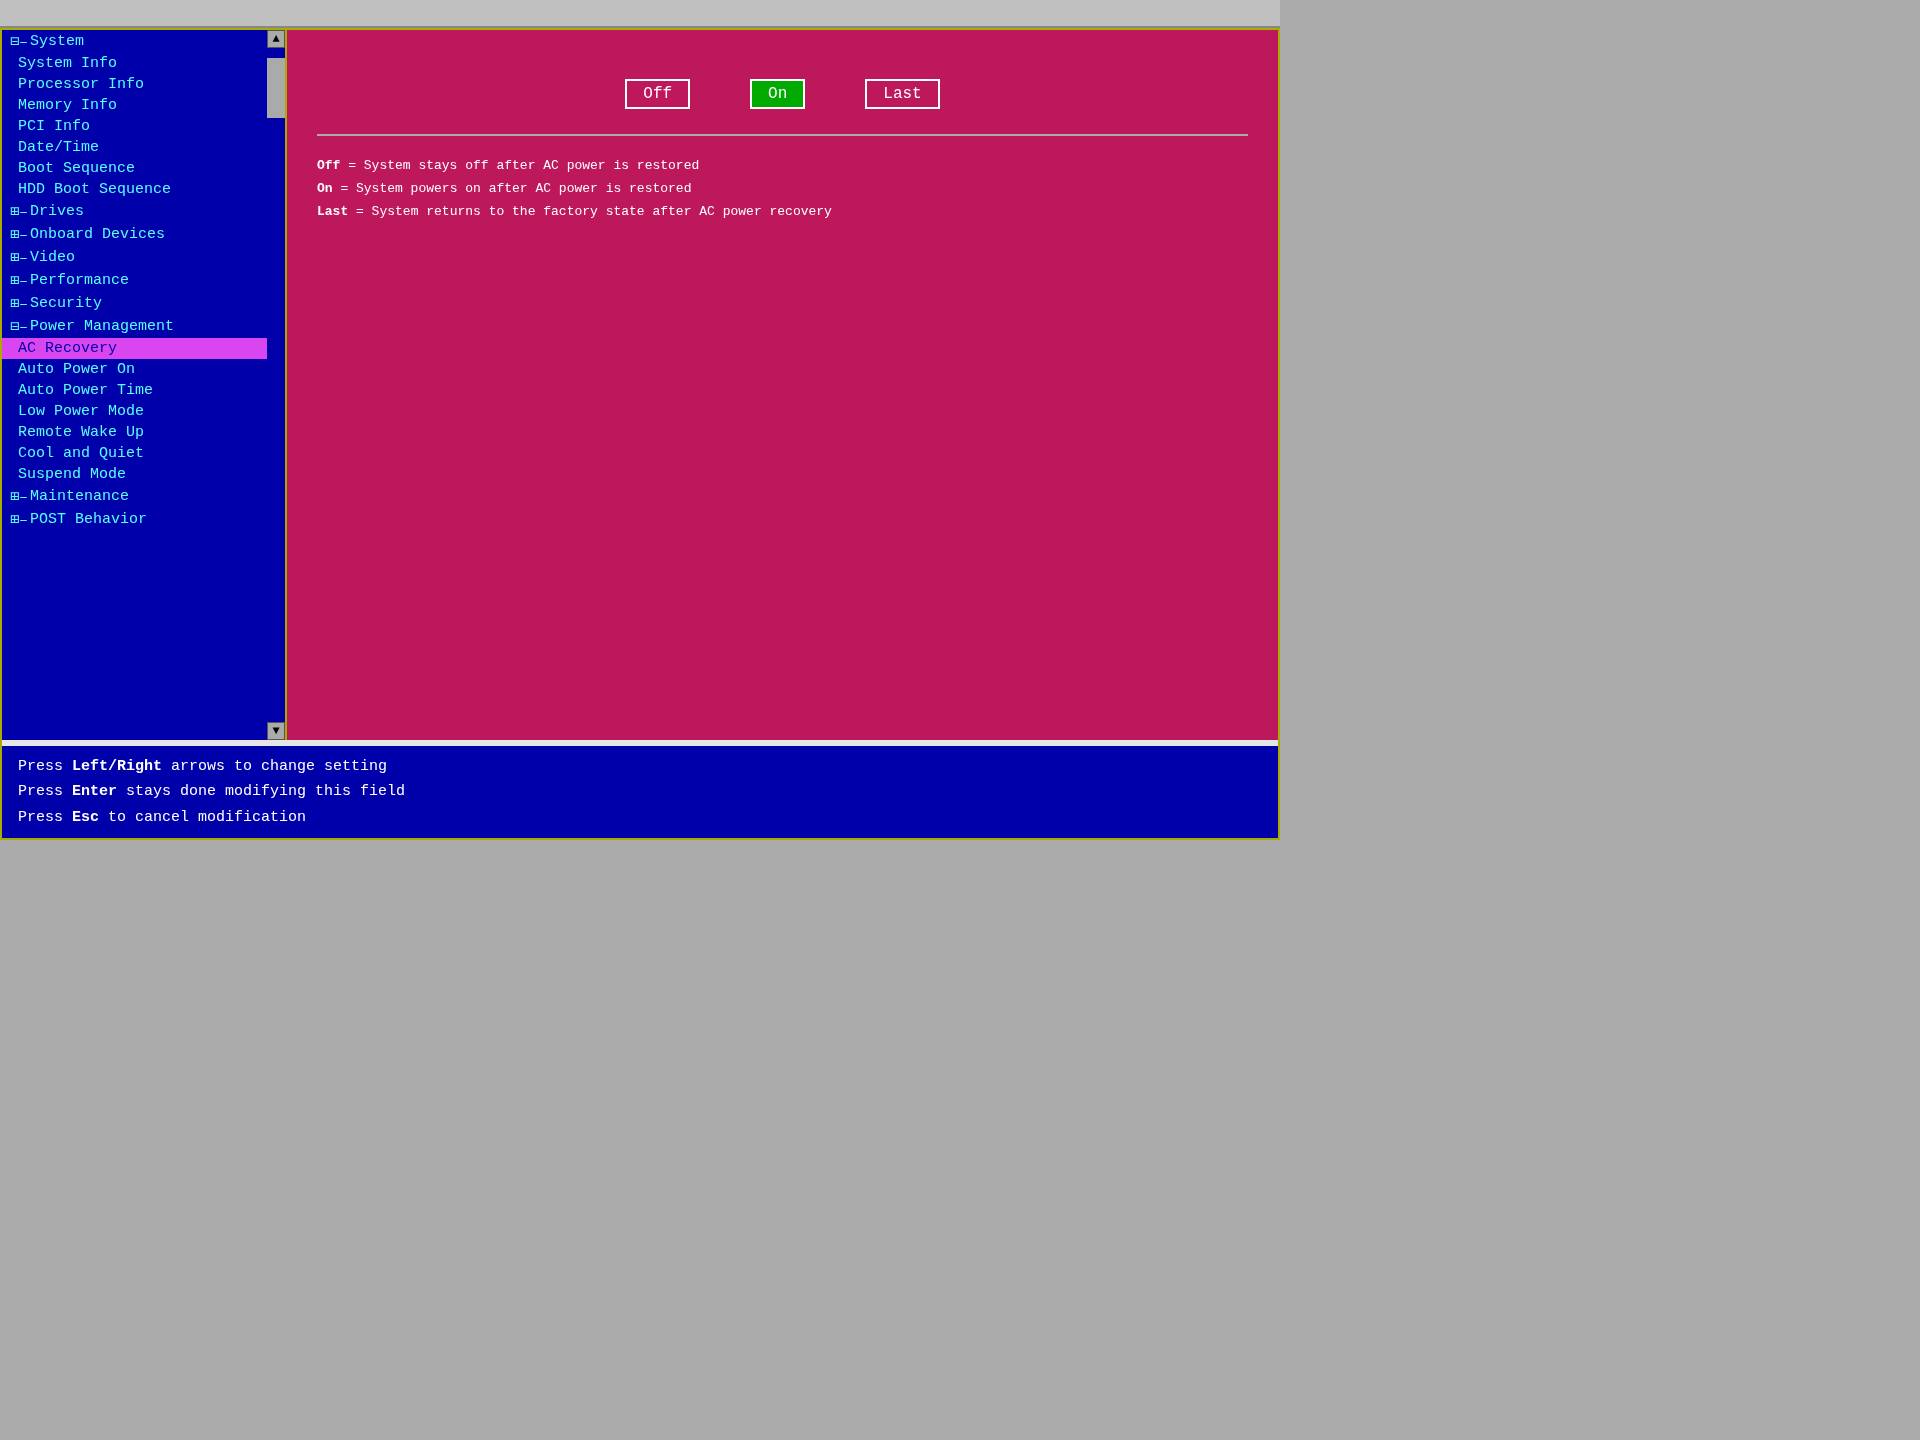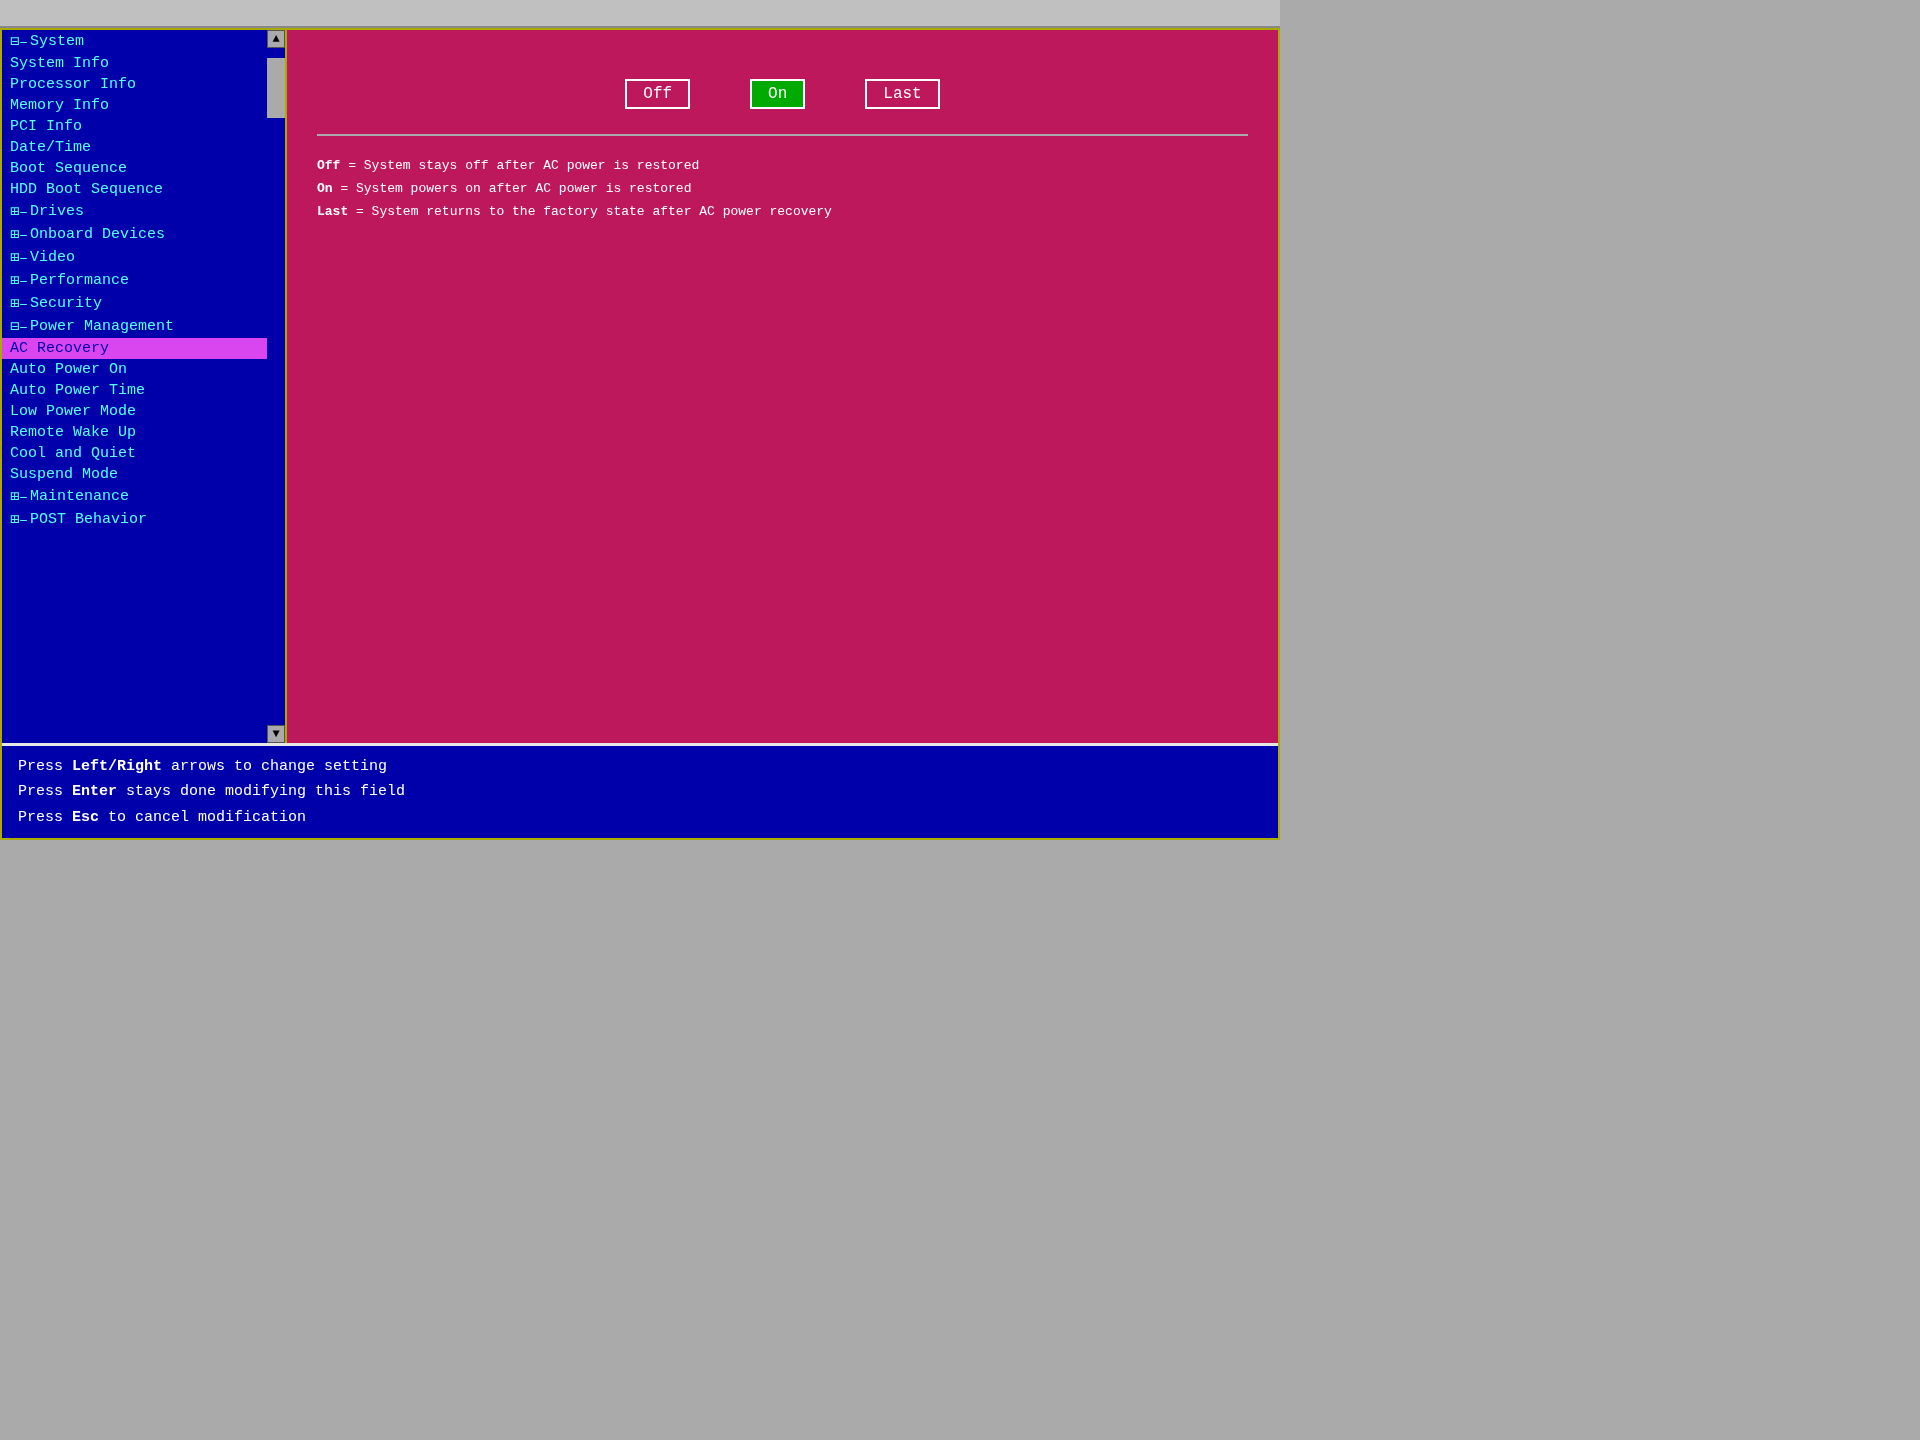--- a/index.html
+++ b/index.html
@@ -63,21 +63,21 @@
     .sidebar-item.active {
       background: #aaaaaa;
       color: #0000aa;
     }
 
     .sidebar-item.category {
       color: #55ffff;
     }
 
     .sidebar-item.sub {
-      padding-left: 8px;
+      padding-left: 16px;
       color: #55ffff;
     }
 
     .sidebar-item.sub.active {
       background: #d946ef;
       color: #0000aa;
     }
 
     .scroll-arrow {
       width: 18px;
@@ -189,21 +189,21 @@
       margin-bottom: 2px;
     }
 
     .bold-term {
       font-weight: bold;
     }
 
     
     #status-bar {
       background: #0000aa;
-      border-top: 3px solid #e5e5e5;
+      border-top: 6px solid #e5e5e5;
       padding: 8px 16px;
       color: #ffffff;
       font-size: 15px;
       line-height: 1.7;
     }
 
     #status-bar .key {
       font-weight: bold;
       color: #ffffff;
     }

